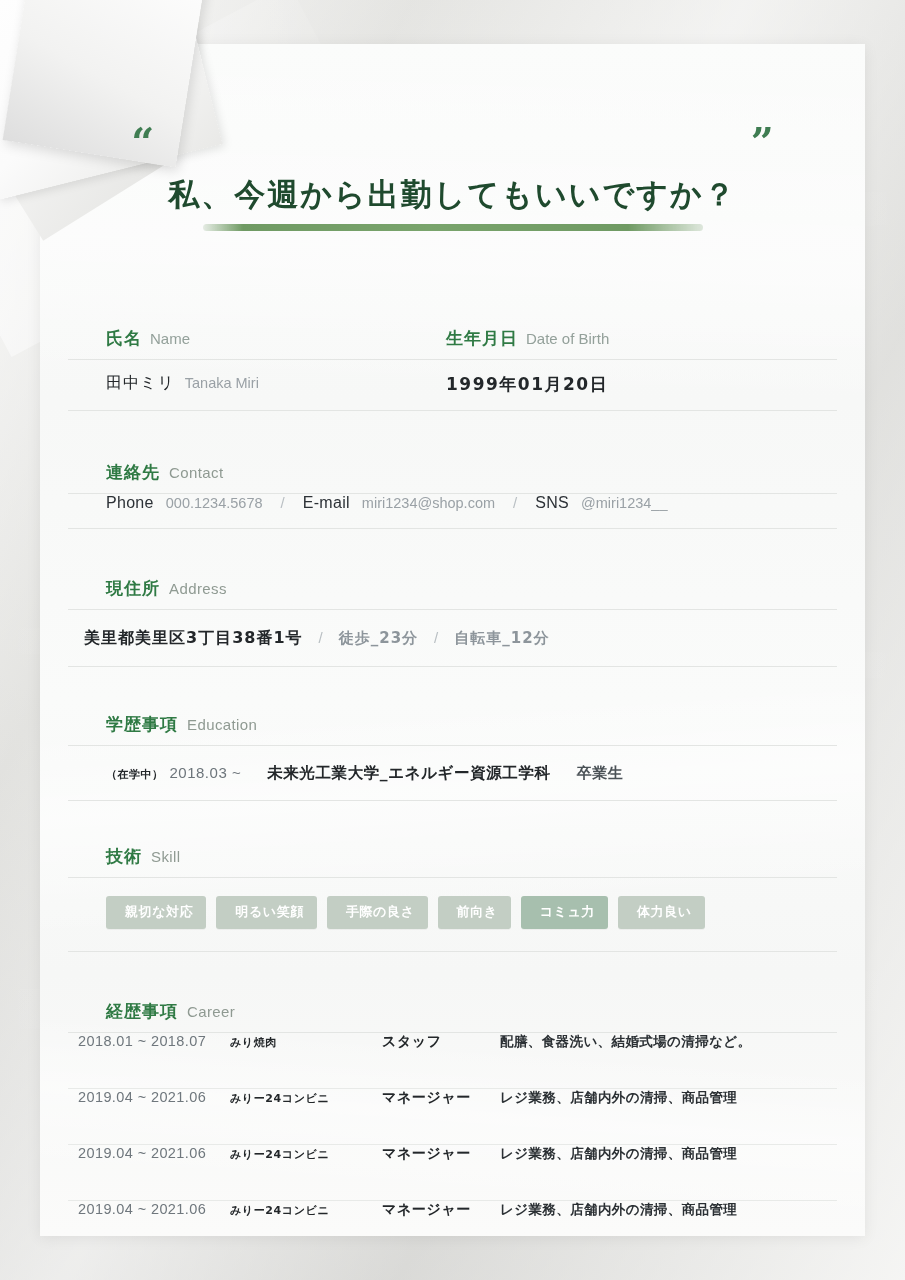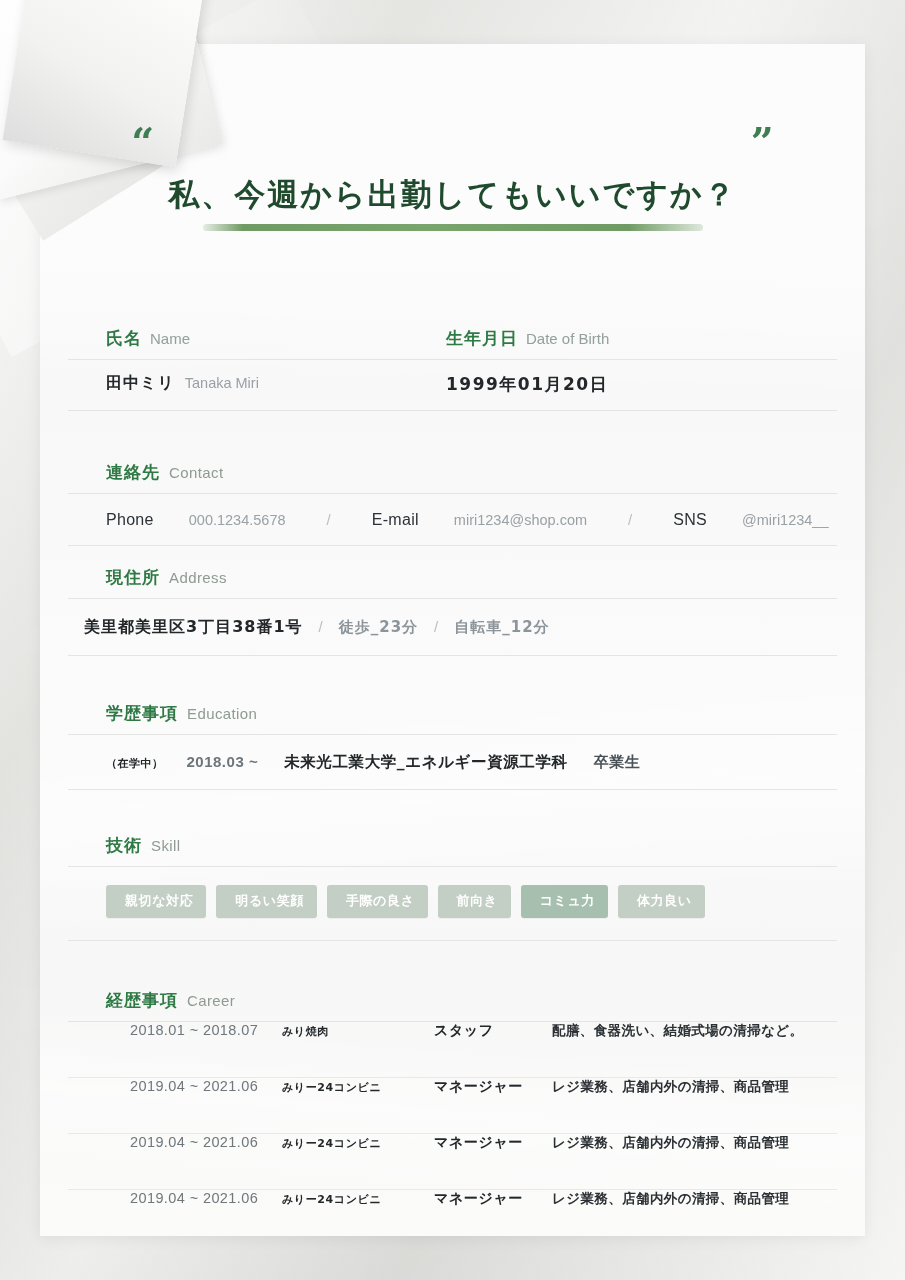--- a/index.html
+++ b/index.html
@@ -157,38 +157,38 @@
     display: flex;
     align-items: baseline;
   }
 
   
   .name-grid { display: flex; padding-left: 66px; }
   .name-col { width: 340px; }
   .dob-col { flex: 1; }
   .label-jp { font-family: "DejaVu Sans", sans-serif; font-weight: bold; font-size: 17px; color: #2f7a44; letter-spacing: 1px;}
   .label-en { font-size: 15px; color: #93a09a; margin-left: 8px; }
-  .value-jp { font-family: "DejaVu Sans", sans-serif; font-weight: bold; font-size: 16px; color: #23272a; letter-spacing: 1px;}
+  .value-jp { font-family: "DejaVu Sans", sans-serif; font-weight: normal; font-size: 16px; color: #23272a; letter-spacing: 1px;}
   .value-en { font-size: 14.5px; color: #9aa1a6; margin-left: 10px; }
   .value-date { font-family: "DejaVu Sans", sans-serif; font-weight: bold; font-size: 17px; color: #23272a; letter-spacing: 1.5px;}
 
   
   .contact-row { display: flex; align-items: baseline; padding-left: 66px; gap: 0; }
   .ck { font-size: 16px; color: #2c3136; letter-spacing: .3px; }
   .cv { font-size: 14.5px; color: #9aa1a6; margin-left: 12px; }
   .sep { color: #b9bfc3; margin: 0 18px; font-size: 15px; }
 
   
   .addr-main { font-family: "DejaVu Sans", sans-serif; font-weight: bold; font-size: 16px; color: #23272a; letter-spacing: 1px;}
   .addr-sub { font-family: "DejaVu Sans", sans-serif; font-weight: bold; font-size: 15px; color: #8d959b; letter-spacing: 1px;}
   .slash { color: #b9bfc3; margin: 0 16px; font-size: 15px; }
 
   
   .edu-status { font-family: "DejaVu Sans", sans-serif; font-weight: bold; font-size: 11px; color: #23272a; letter-spacing: .5px;}
-  .edu-date { font-size: 15px; color: #6d757b; margin-left: 23px; letter-spacing: .5px; font-weight: bold;}
+  .edu-date { font-size: 15px; color: #6d757b; margin-left: 6px; letter-spacing: .5px;}
   .edu-school { font-family: "DejaVu Sans", sans-serif; font-weight: bold; font-size: 15.5px; color: #23272a; margin-left: 26px; letter-spacing: .6px;}
   .edu-grad { font-family: "DejaVu Sans", sans-serif; font-weight: bold; font-size: 15px; color: #4b5257; margin-left: 26px; letter-spacing: .6px;}
 
   
   .skills { display: flex; gap: 10px; padding-left: 66px; flex-wrap: wrap; }
   .chip {
     background: #c3cec4;
     color: #ffffff;
     font-family: "DejaVu Sans", sans-serif;
     font-weight: bold;
@@ -197,21 +197,21 @@
     padding: 7px 13px 8px 19px;
     border-radius: 3px;
     box-shadow: 0 1px 0 rgba(0,0,0,0.04);
   }
   .chip.accent { background: #a7bfae; }
 
   
   .career-row {
     display: flex;
     align-items: baseline;
-    padding-left: 90px;
+    padding-left: 38px;
     height: 46px;
   }
   .cr-date { width: 152px; font-size: 14.5px; color: #6f777d; letter-spacing: .4px;}
   .cr-place { width: 152px; font-family: "DejaVu Sans", sans-serif; font-weight: bold; font-size: 11px; color: #23272a; letter-spacing: .6px;}
   .cr-role { width: 118px; font-family: "DejaVu Sans", sans-serif; font-weight: bold; font-size: 14px; color: #23272a; letter-spacing: .6px;}
   .cr-desc { font-family: "DejaVu Sans", sans-serif; font-weight: bold; font-size: 13.5px; color: #2b3034; letter-spacing: .4px;}
 </style>
 </head>
 <body>
 
@@ -253,34 +253,34 @@
       </div>
       <div class="rule" style="margin-top:14px;"></div>
     </div>
 
     <div class="section" style="margin-top:50px;">
       <div class="sec-head">
         <span class="sec-jp">連絡先</span>
         <span class="sec-en">Contact</span>
       </div>
       <div class="rule"></div>
-      <div class="contact-row" style="margin-top:17px;gap:23px;">
+      <div class="contact-row" style="">
         <span class="ck">Phone</span>
         <span class="cv">000.1234.5678</span>
         <span class="sep">/</span>
         <span class="ck">E-mail</span>
         <span class="cv">miri1234@shop.com</span>
         <span class="sep">/</span>
         <span class="ck">SNS</span>
         <span class="cv">@miri1234__</span>
       </div>
       <div class="rule" style="margin-top:16px;"></div>
     </div>
 
-    <div class="section" style="margin-top:20px;">
+    <div class="section" style="margin-top:48px;">
       <div class="sec-head">
         <span class="sec-jp">現住所</span>
         <span class="sec-en">Address</span>
       </div>
       <div class="rule"></div>
       <div class="row" style="margin-top:18px;padding-left:44px;">
         <span class="addr-main">美里都美里区3丁目38番1号</span>
         <span class="slash">/</span>
         <span class="addr-sub">徒歩_23分</span>
         <span class="slash">/</span>

